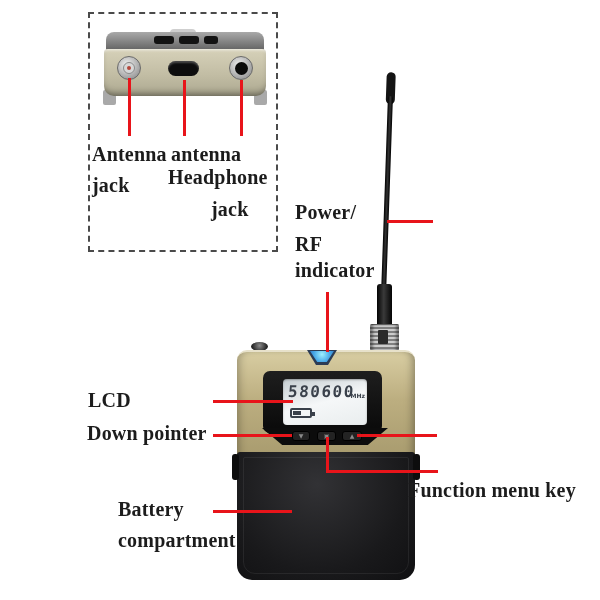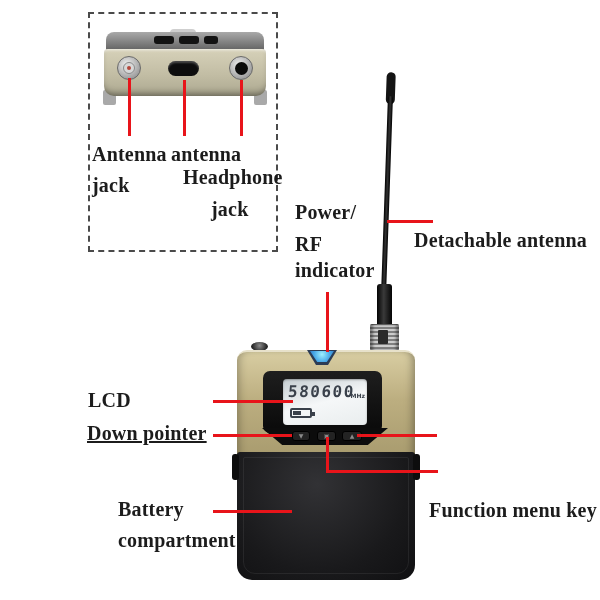--- a/index.html
+++ b/index.html
@@ -117,21 +117,21 @@
     <div id="tv-hp-inner" class="abs"></div>
   </div>
 
   <div class="rline" style="left:128px;top:78px;width:3px;height:58px;"></div>
   <div class="rline" style="left:183px;top:80px;width:3px;height:56px;"></div>
   <div class="rline" style="left:240px;top:80px;width:3px;height:56px;"></div>
 
   <div class="callout" style="left:92px;top:143px;">Antenna</div>
   <div class="callout" style="left:92px;top:174px;">jack</div>
   <div class="callout" style="left:171px;top:143px;">antenna</div>
-  <div class="callout" style="left:183px;top:166px;">Headphone</div>
+  <div class="callout" style="left:168px;top:166px;">Headphone</div>
   <div class="callout" style="left:211px;top:198px;">jack</div>
 
   <div id="antenna-rot" class="abs">
     <div id="antenna-tip" class="abs"></div>
     <div id="antenna-whip" class="abs"></div>
   </div>
   <div id="antenna-sleeve" class="abs"></div>
   <div id="antenna-conn" class="abs">
     <div id="antenna-conn-win" class="abs"></div>
   </div>
@@ -168,20 +168,19 @@
   <div class="rline" style="left:213px;top:400px;width:80px;height:3px;"></div>
   <div class="rline" style="left:213px;top:434px;width:79px;height:3px;"></div>
   <div class="rline" style="left:357px;top:434px;width:80px;height:3px;"></div>
   <div class="rline" style="left:326px;top:437px;width:3px;height:36px;"></div>
   <div class="rline" style="left:326px;top:470px;width:112px;height:3px;"></div>
   <div class="rline" style="left:213px;top:510px;width:79px;height:3px;"></div>
 
   <div class="callout" style="left:295px;top:201px;">Power/</div>
   <div class="callout" style="left:295px;top:233px;">RF</div>
   <div class="callout" style="left:295px;top:259px;">indicator</div>
-  <div class="callout" style="left:414px;top:229px;">Detachable antenna</div>
   <div class="callout" style="left:88px;top:389px;">LCD</div>
-  <div class="callout" style="left:87px;top:422px;text-decoration:underline;">Down pointer</div>
-  <div class="callout" style="left:429px;top:479px;margin-top:20px;">Function menu key</div>
+  <div class="callout" style="left:87px;top:422px;">Down pointer</div>
+  <div class="callout" style="left:408px;top:479px;">Function menu key</div>
   <div class="callout" style="left:118px;top:498px;">Battery</div>
   <div class="callout" style="left:118px;top:529px;">compartment</div>
 
 </div>
 
 </body></html>

